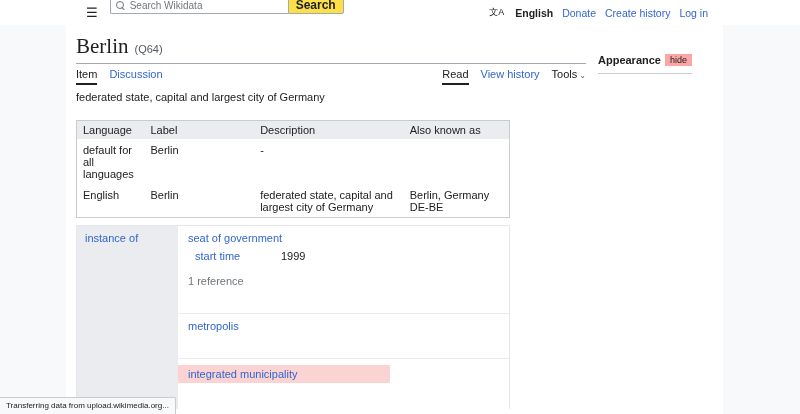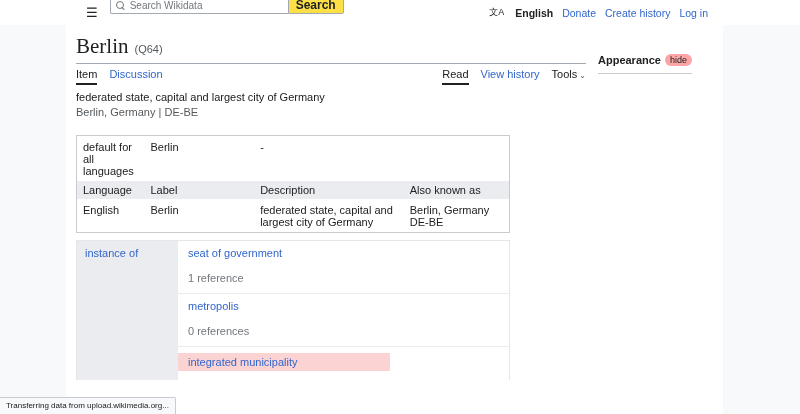--- a/index.html
+++ b/index.html
@@ -78,38 +78,38 @@
   .col-label { width:110px; }
   .col-desc { width:150px; }
   .col-aka { width:106px; }
 
   
   .statements-heading { font-family:"Liberation Serif", serif; font-weight:normal; font-size:16px; margin-top:20px; color:#202122; }
   .statement-group { display:flex; width:434px; margin-top:7px; border:1px solid #e4e6ea; border-bottom:0; }
   .property-col { width:101px; background:#eaecf0; padding:6px 8px; flex:none; }
   .property-link { font-size:11px; }
   .claims-col { flex:1; background:#fff; }
-  .claim { border-bottom:1px solid #eaecf0; padding:6px 0 9px; }
+  .claim { border-bottom:1px solid #eaecf0; padding:6px 0 26px; }
   .claim:last-child { border-bottom:0; }
   .claim-value { font-size:11px; padding-left:10px; }
   .claim-value.highlight { background:#fbd3d3; display:block; width:212px; padding:3px 0 3px 10px; }
   .qualifier-row { display:flex; margin-top:6px; padding-left:17px; }
   .qualifier-prop { font-size:11px; width:86px; flex:none; }
   .qualifier-value { font-size:11px; color:#202122; }
   .claim-refs { margin-top:13px; padding-left:10px; font-size:11px; color:#72777d; }
 
   
   .appearance-panel {
     position:absolute; left:532px; top:29px; width:94px;
     border-bottom:1px solid #c8ccd1; padding-bottom:7px;
     display:flex; align-items:center; justify-content:space-between;
   }
   .appearance-title { font-weight:bold; font-size:11px; color:#202122; }
   .hide-btn {
-    background:#fca5a5; border-radius:6px; font-size:9px; color:#202122;
+    background:#fca5a5; border-radius:0; font-size:9px; color:#202122;
     padding:1px 5px; cursor:pointer;
   }
 
   
   .status-bar {
     position:absolute; bottom:0; left:0;
     background:#f8f9fa; border:1px solid #c8ccd1; border-left:0; border-bottom:0;
     font-size:8px; color:#202122; padding:3px 6px 4px; border-radius:0 2px 0 0;
   }
 </style>
@@ -150,60 +150,62 @@
         <span class="tab link">Discussion</span>
       </div>
       <div class="tabs-right">
         <span class="tab selected">Read</span>
         <span class="tab link">View history</span>
         <span class="tab plain"><span>Tools</span><span class="chev">⌄</span></span>
       </div>
     </div>
 
     <div class="entity-desc">federated state, capital and largest city of Germany</div>
-    <div class="entity-aliases">Berlin, Germany | DE-BE</div>
 
     <table class="terms-table">
       <tbody>
           <tr>
+        <th class="col-language">Language</th>
+        <th class="col-label">Label</th>
+        <th class="col-desc">Description</th>
+        <th class="col-aka">Also known as</th>
+      </tr>
+      <tr>
         <td>default for all languages</td>
         <td>Berlin</td>
         <td>-</td>
         <td></td>
-      </tr>
-      <tr>
-        <th class="col-language">Language</th>
-        <th class="col-label">Label</th>
-        <th class="col-desc">Description</th>
-        <th class="col-aka">Also known as</th>
       </tr>
       <tr>
         <td>English</td>
         <td>Berlin</td>
         <td>federated state, capital and largest city of Germany</td>
         <td>Berlin, Germany DE-BE</td>
       </tr>
     </tbody>
       </table>
 
 
     <div class="statement-group">
       <div class="property-col">
         <a class="property-link">instance of</a>
       </div>
       <div class="claims-col">
 
         <div class="claim">
           <a class="claim-value">seat of government</a>
+          <div class="qualifier-row">
+            <a class="qualifier-prop">start time</a>
+            <span class="qualifier-value">1999</span>
+          </div>
           <div class="claim-refs">1 reference</div>
         </div>
 
         <div class="claim">
           <a class="claim-value">metropolis</a>
-          <div class="claim-refs">0 references</div>
         </div>
 
         <div class="claim">
           <a class="claim-value highlight">integrated municipality</a>
 
         </div>
 
       </div>
     </div>
   </div>

